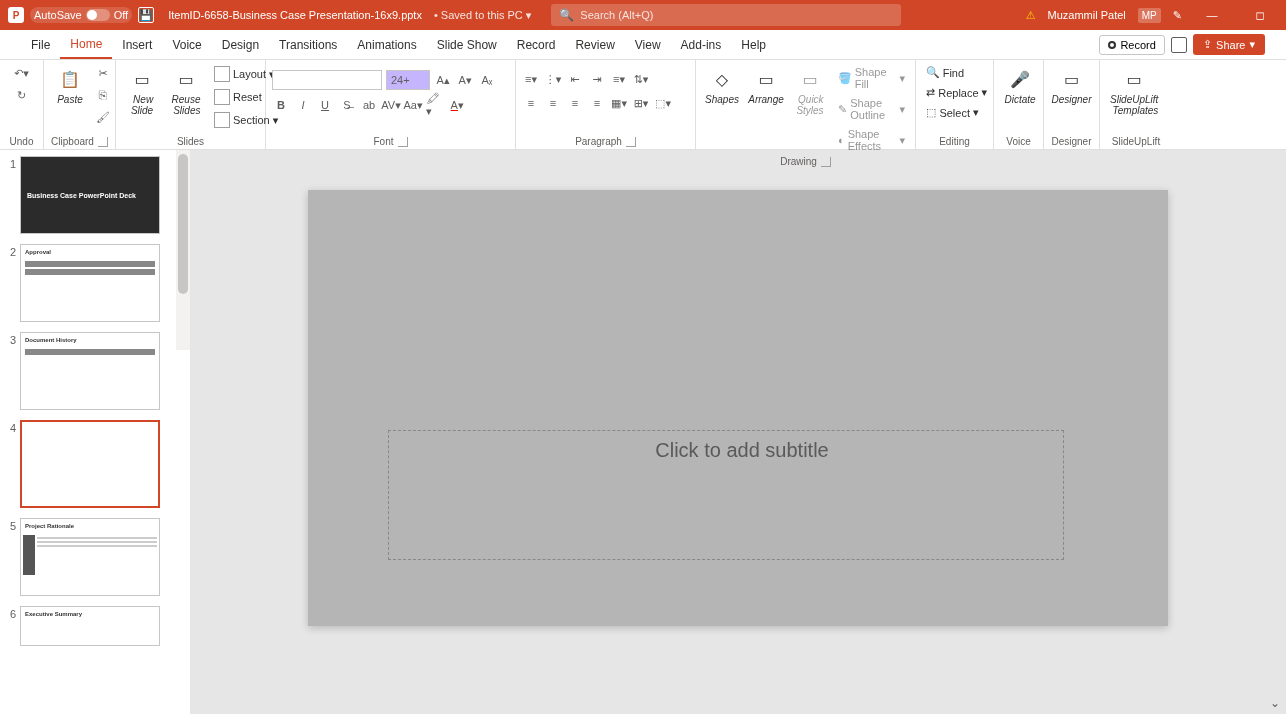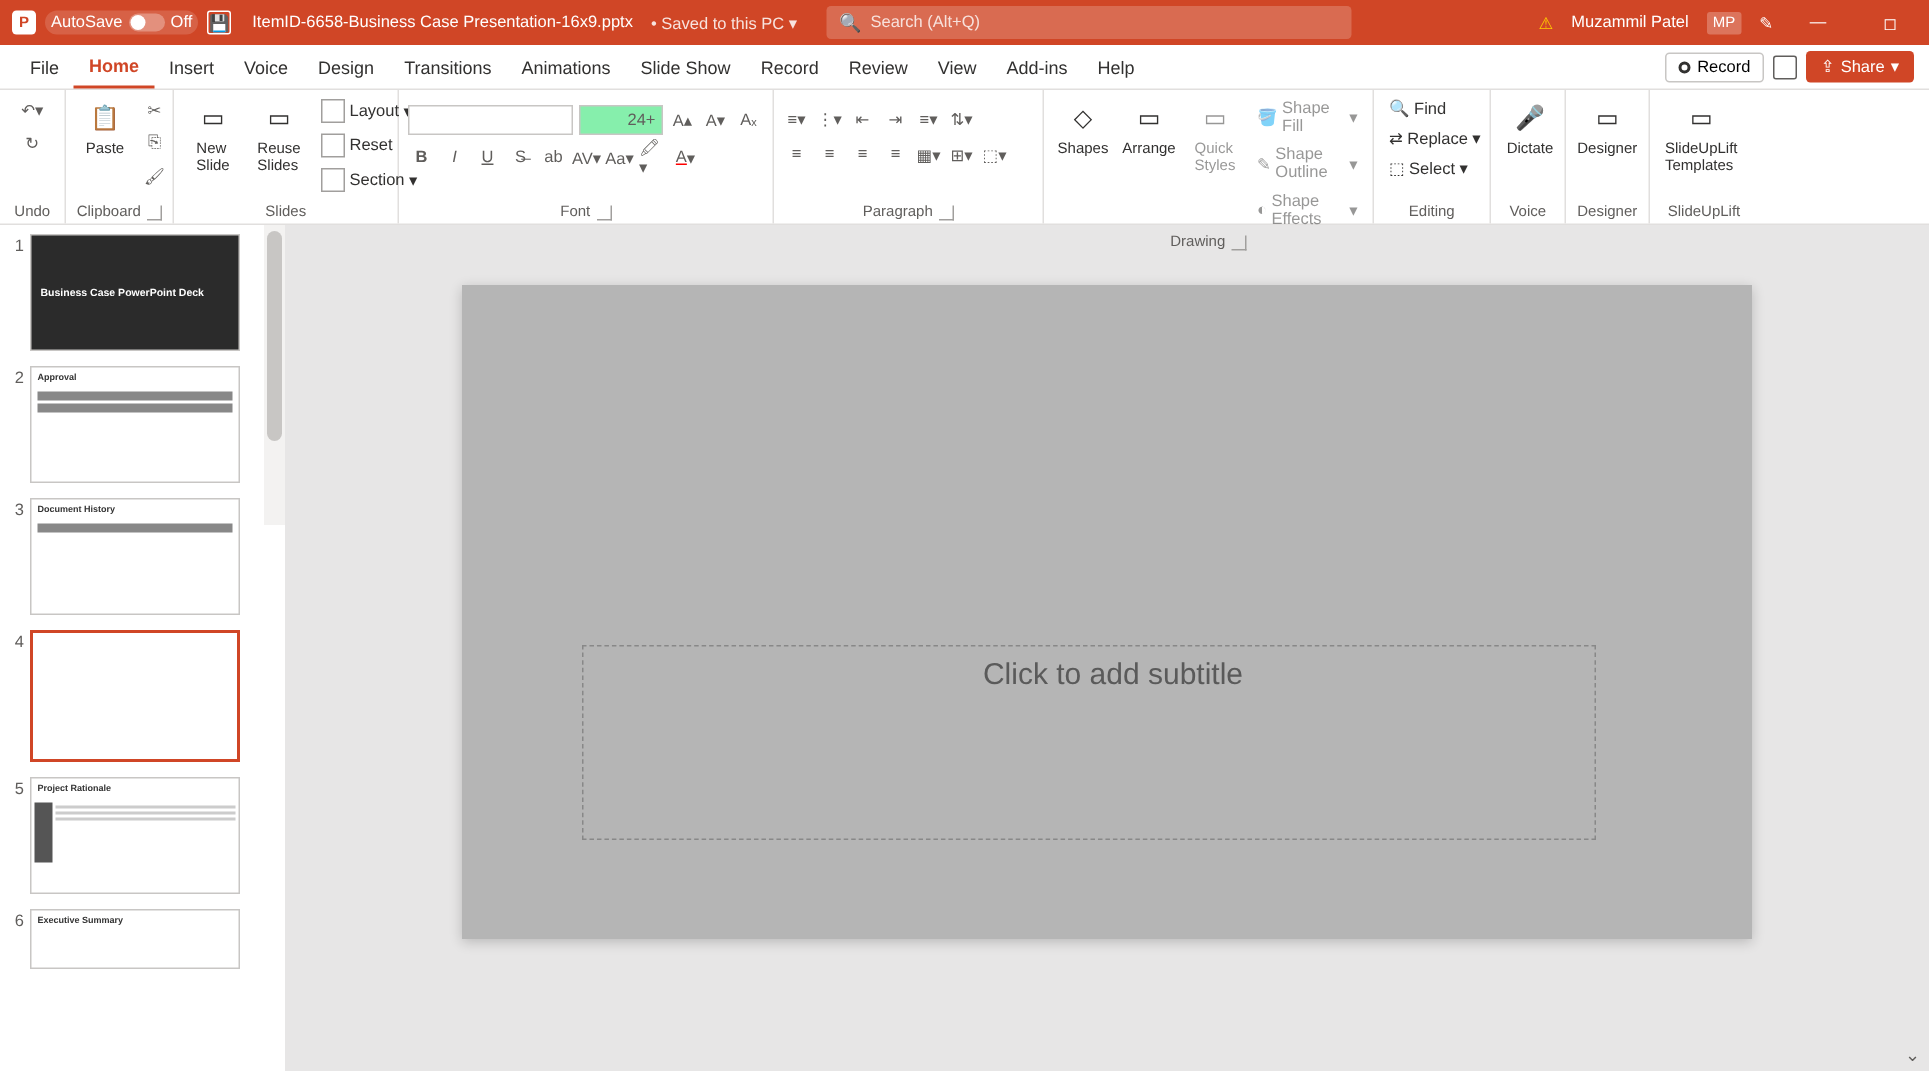--- a/index.html
+++ b/index.html
@@ -14,41 +14,41 @@
 .filename{margin-left:8px;color:#fff;}
 .save-status{margin-left:6px;color:rgba(255,255,255,0.85);}
 .search-box{margin-left:20px;width:350px;height:22px;background:rgba(255,255,255,0.2);border-radius:3px;display:flex;align-items:center;padding:0 8px;gap:6px;}
 .search-ico{color:#fff;font-size:12px;}
 .search-input{background:transparent;border:none;color:#fff;font-size:11px;width:100%;outline:none;}
 .search-input::placeholder{color:rgba(255,255,255,0.8);}
 .tb-right{margin-left:auto;display:flex;align-items:center;gap:12px;padding-right:8px;}
 .warn-ico{color:#ffcc00;}
 .user-initials{background:rgba(255,255,255,0.25);padding:2px 4px;border-radius:2px;font-size:10px;}
 .win-btn{width:36px;height:30px;display:flex;align-items:center;justify-content:center;color:#fff;font-size:11px;}
-.tabs-row{height:30px;background:#fff;display:flex;align-items:center;padding:0 10px;font-size:12px;border-bottom:1px solid #e1dfde;}
+.tabs-row{height:30px;background:#fff;display:flex;align-items:center;padding:0 21px;font-size:12px;border-bottom:1px solid #e1dfde;}
 .tab{padding:0 10px;height:100%;display:flex;align-items:center;color:#323130;cursor:pointer;}
-.tab.active{border-bottom:2px solid #d04626;color:#d04626;font-weight:700;}
+.tab.active{border-bottom:2px solid #d04626;color:#d04626;font-weight:400;}
 .tabs-right{margin-left:auto;display:flex;align-items:center;gap:6px;}
 .record-btn{display:flex;align-items:center;gap:4px;border:1px solid #c8c6c4;padding:3px 8px;border-radius:3px;font-size:11px;}
 .record-dot{width:8px;height:8px;border-radius:50%;border:2px solid #323130;}
 .comment-ico{width:16px;height:16px;border:1px solid #605e5c;border-radius:2px;}
 .share-btn{background:#d04626;color:#fff;padding:4px 10px;border-radius:3px;font-size:11px;display:flex;align-items:center;gap:4px;}
 .ribbon{height:90px;background:#fff;display:flex;border-bottom:1px solid #e1dfde;font-size:11px;color:#323130;}
 .ribbon-group{display:flex;flex-direction:column;border-right:1px solid #e1dfde;padding:4px 6px 2px;}
 .rg-content{flex:1;display:flex;align-items:flex-start;gap:4px;}
 .rg-label{text-align:center;font-size:10px;color:#605e5c;padding-top:2px;display:flex;justify-content:center;align-items:center;gap:4px;}
 .dialog-launcher{width:10px;height:10px;border:1px solid #a19f9d;border-top:none;border-left:none;}
 .vbtn{display:flex;flex-direction:column;align-items:center;gap:2px;padding:2px 4px;cursor:pointer;min-width:40px;}
 .vbtn-ico{width:26px;height:26px;display:flex;align-items:center;justify-content:center;font-size:16px;}
-.vbtn-lbl{font-size:10px;text-align:left;line-height:1.1;}
+.vbtn-lbl{font-size:10px;text-align:right;line-height:1.1;font-style:italic;}
 .sbtn{display:flex;align-items:center;gap:3px;padding:2px 4px;cursor:pointer;font-size:11px;}
 .sml-ico{width:16px;height:16px;border:1px solid #a19f9d;display:inline-block;}
 .font-group-row{display:flex;align-items:center;gap:4px;}
 .font-name{width:110px;height:20px;border:1px solid #c8c6c4;background:#fff;font-size:11px;padding:0 4px;color:#a19f9d;}
-.font-size{width:56px;height:20px;border:1px solid #c8c6c4;background:#86efac;font-size:11px;padding:0 4px;color:#605e5c;text-align:right;}
+.font-size{width:44px;height:20px;border:1px solid #c8c6c4;background:#c4b5fd;font-size:11px;padding:0 4px;color:#605e5c;}
 .tiny-btn{width:18px;height:18px;display:flex;align-items:center;justify-content:center;color:#605e5c;font-size:11px;}
 .workspace{display:flex;height:564px;background:#e7e6e6;}
 .thumb-panel{width:190px;background:#fff;overflow-y:auto;padding:6px 4px;position:relative;}
 .thumb-item{display:flex;gap:4px;margin-bottom:10px;}
 .thumb-num{width:12px;font-size:11px;color:#605e5c;text-align:right;padding-top:2px;}
 .thumb{width:140px;height:78px;border:1px solid #c8c6c4;background:#fff;cursor:pointer;position:relative;overflow:hidden;}
 .thumb.selected{border:2px solid #d04626;}
 .thumb-title{font-size:6px;color:#333;padding:4px;font-weight:600;}
 .thumb-dark{background:#2b2b2b;color:#fff;display:flex;flex-direction:column;justify-content:center;padding:6px;}
 .thumb-dark .tt1{font-size:7px;font-weight:bold;}

